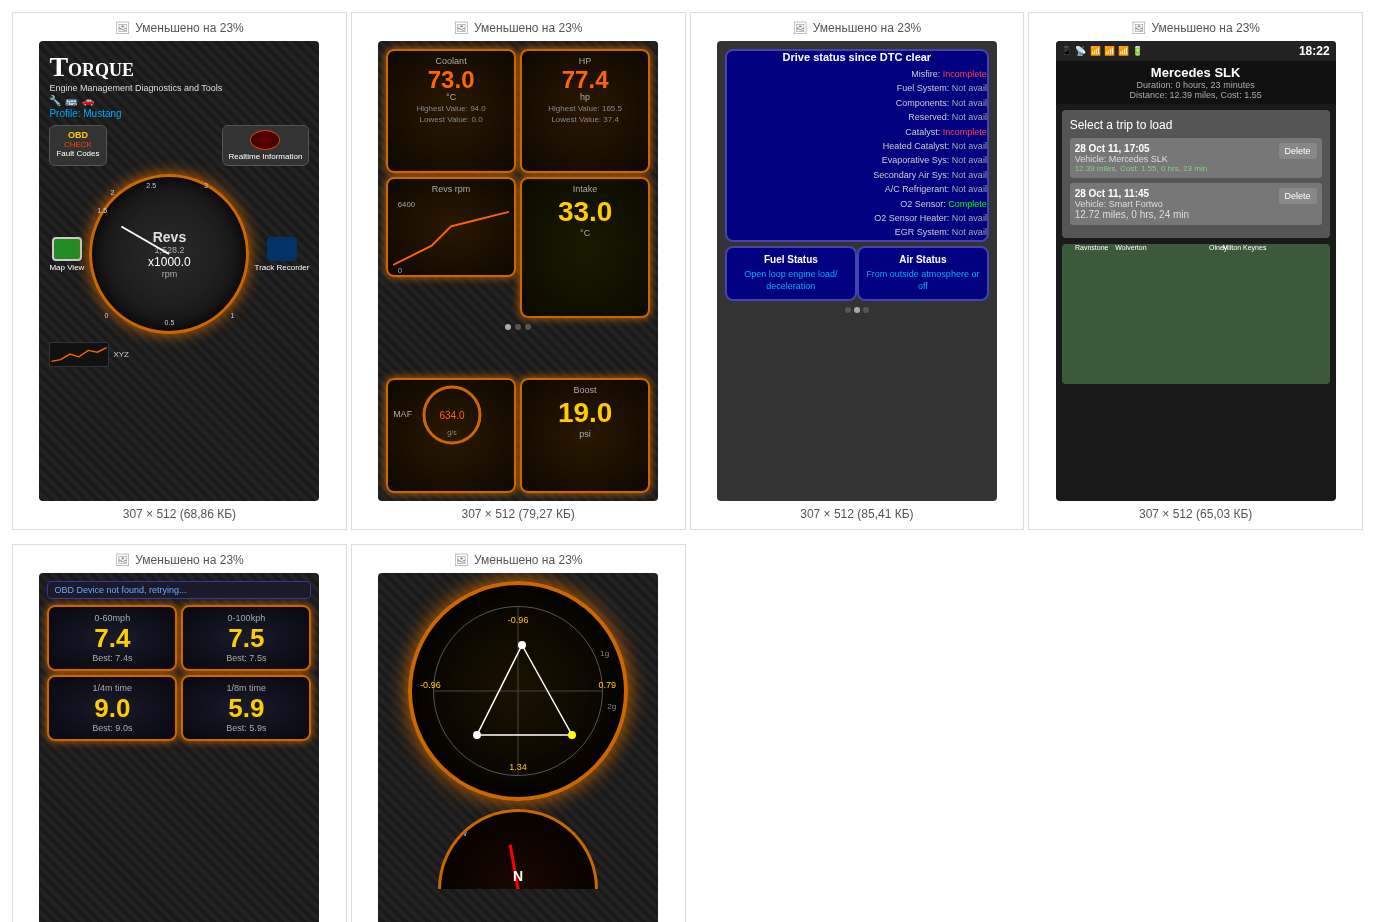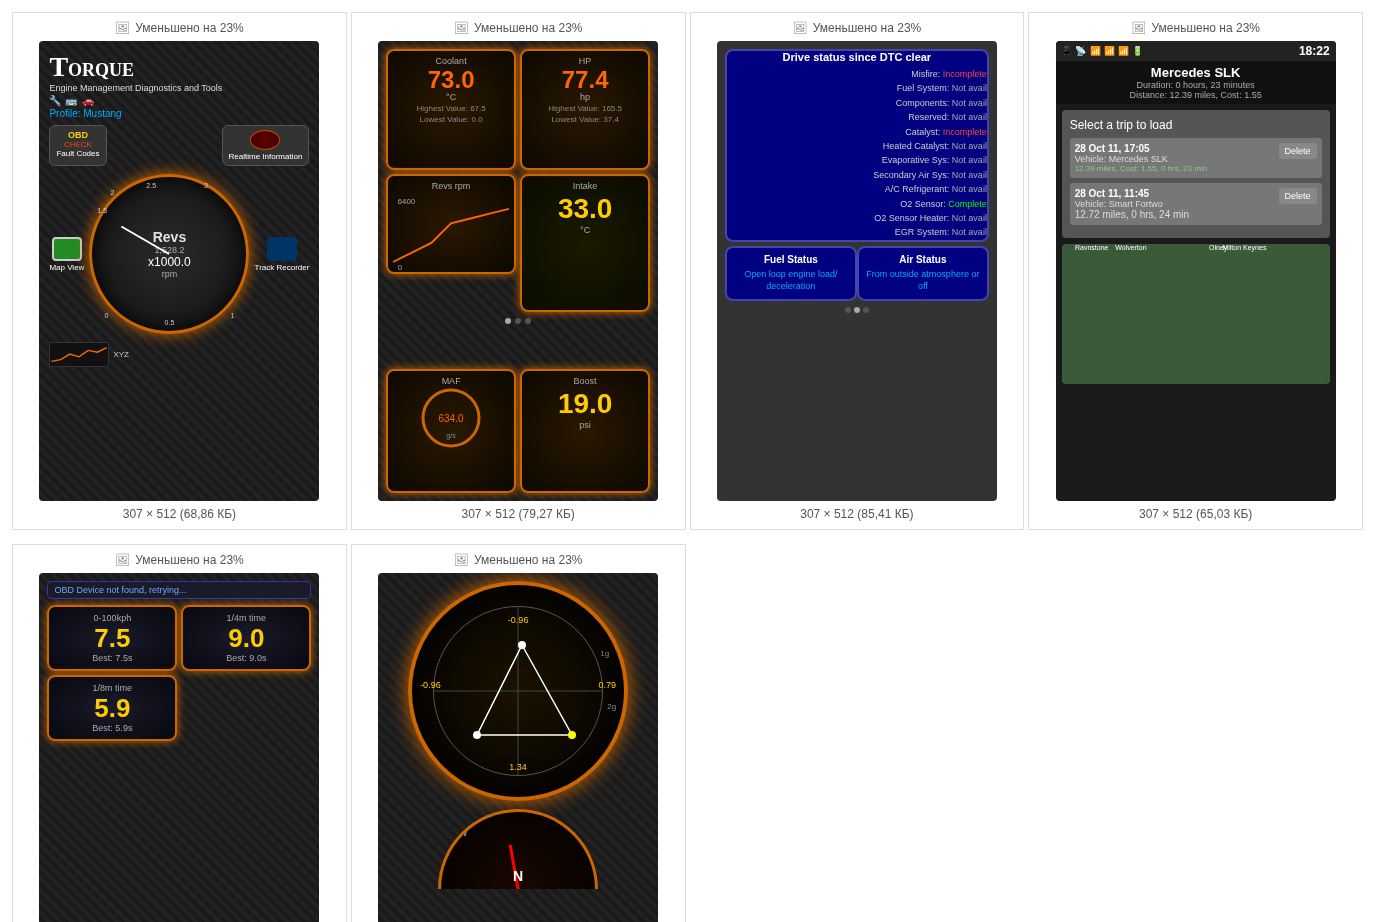--- a/index.html
+++ b/index.html
@@ -656,21 +656,21 @@
       <span style="color:#888;">🖼</span>
       <span>Уменьшено на 23%</span>
     </div>
     <div class="screenshot-container">
       <div class="screenshot ss2">
 
         <div class="gauge-widget">
           <div class="widget-title">Coolant</div>
           <div class="widget-value">73.0</div>
           <div class="widget-unit">°C</div>
-          <div class="widget-sub">Highest Value: 67.5</div>
+          <div class="widget-sub">Highest Value: 94.0</div>
           <div class="widget-sub">Lowest Value: 0.0</div>
         </div>
 
         <div class="gauge-widget">
           <div class="widget-title">HP</div>
           <div class="widget-value">77.4</div>
           <div class="widget-unit">hp</div>
           <div class="widget-sub">Highest Value: 165.5</div>
           <div class="widget-sub">Lowest Value: 37.4</div>
         </div>
@@ -690,21 +690,21 @@
           <div class="widget-unit">°C</div>
         </div>
 
         <div class="dots-row">
           <div class="dot active"></div>
           <div class="dot"></div>
           <div class="dot"></div>
         </div>
 
         <div class="gauge-widget">
-          <div style="display:flex; flex-direction:column; align-items:center;">
+          <div style="display:flex; align-items:center;">
             <div class="widget-title">MAF</div>
             <svg width="80" height="60" viewBox="0 0 80 60">
               <circle cx="40" cy="30" r="28" fill="none" stroke="#cc6600" stroke-width="3"></circle>
               <text x="40" y="30" fill="#ff6600" font-size="10" text-anchor="middle" dy="4">634.0</text>
               <text x="40" y="50" fill="#888" font-size="7" text-anchor="middle">g/s</text>
             </svg>
           </div>
         </div>
 
         <div class="gauge-widget" style="grid-column: span 1;">
@@ -822,20 +822,25 @@
   <div class="gallery-item">
     <div class="item-header">
       <span style="color:#888;">🖼</span>
       <span>Уменьшено на 23%</span>
     </div>
     <div class="screenshot-container">
       <div class="screenshot ss5">
         <div class="perf-header">OBD Device not found, retrying...</div>
         <div class="perf-grid">
           <div class="perf-widget">
+            <div class="perf-label">0-60mph</div>
+            <div class="perf-value">7.4</div>
+            <div class="perf-best">Best: 7.4s</div>
+          </div>
+          <div class="perf-widget">
             <div class="perf-label">0-100kph</div>
             <div class="perf-value">7.5</div>
             <div class="perf-best">Best: 7.5s</div>
           </div>
           <div class="perf-widget">
             <div class="perf-label">1/4m time</div>
             <div class="perf-value">9.0</div>
             <div class="perf-best">Best: 9.0s</div>
           </div>
           <div class="perf-widget">

